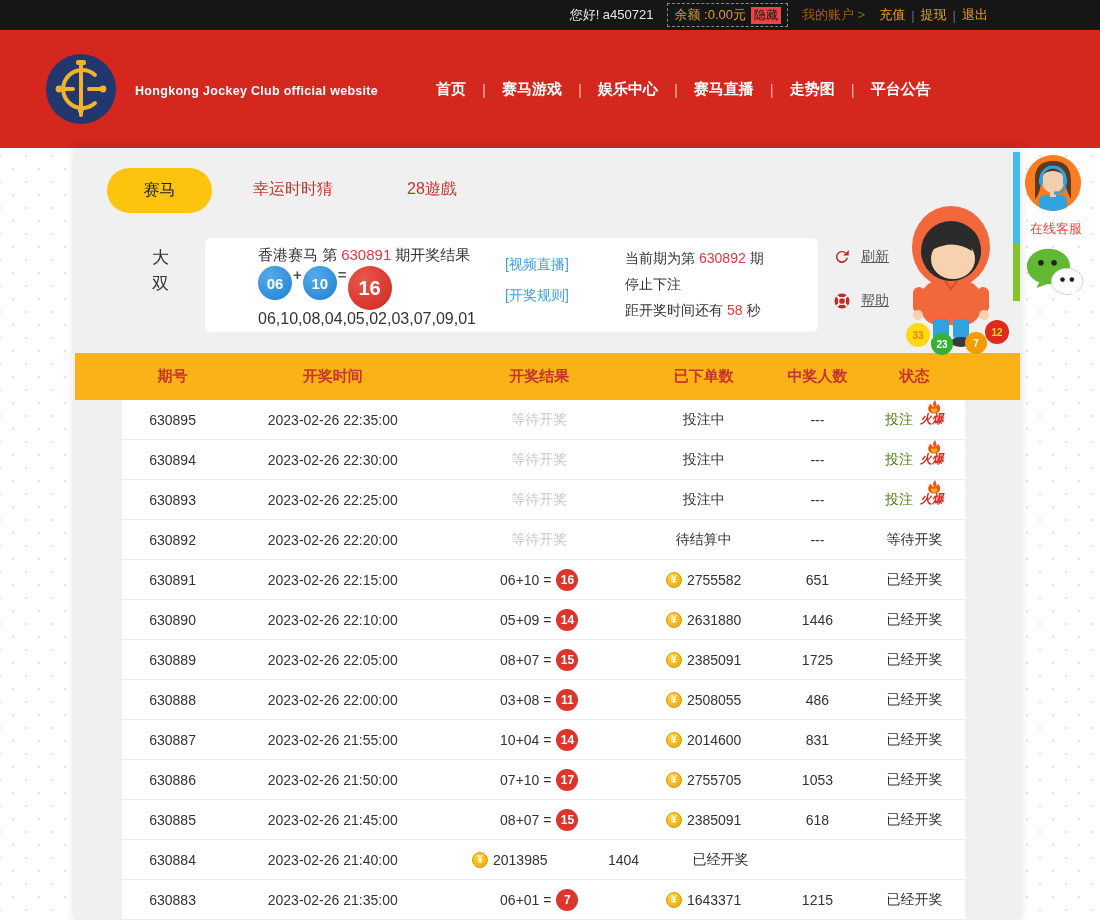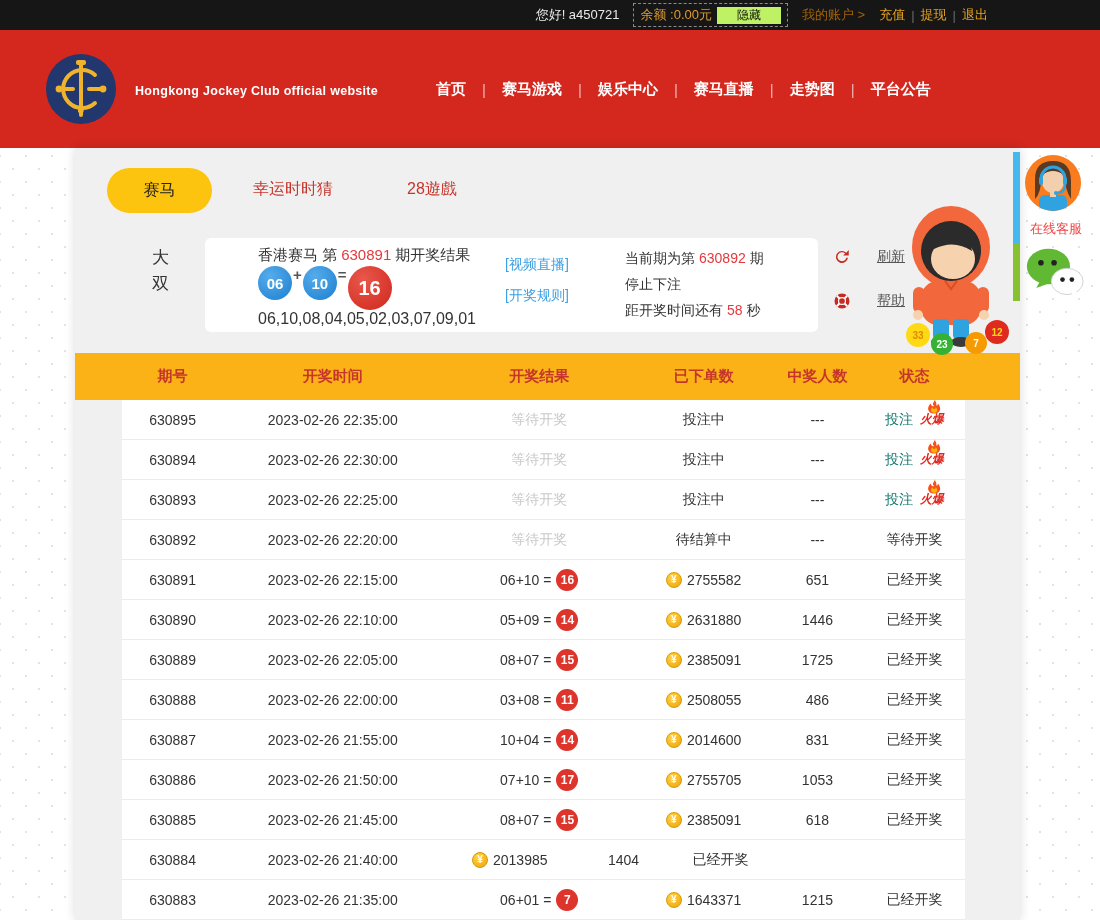--- a/index.html
+++ b/index.html
@@ -12,21 +12,21 @@
     background-size:26px 26px;
     background-position:0 0, 13px 13px;
     position:relative;
   }
   
   .topbar { position:absolute; left:0; top:0; width:1100px; height:30px;
     background:#161616; display:flex; align-items:center; justify-content:flex-end;
     padding-right:112px; gap:14px; font-size:13px; color:#e8e8e8; }
   .balance-box { border:1px dashed #8a8a8a; padding:2px 6px; display:flex; gap:5px; align-items:center; }
   .balance-text { color:#de9b33; }
-  .hide-tag { background:#bef264; color:#111; padding:0 20px; font-size:12px; }
+  .hide-tag { background:#ef4444; color:#111; padding:0 3px; font-size:12px; }
   .gold-links { display:flex; gap:6px; align-items:center; color:#6b6b6b; }
   .gold-links a { color:#e8a31f; text-decoration:none; cursor:pointer; }
   .account-link { color:#a16207; cursor:pointer; }
 
   
   .header { position:absolute; left:0; top:30px; width:1100px; height:118px;
     background:#d4271e; display:flex; align-items:center; }
   .logo { width:72px; height:72px; margin-left:45px; flex:0 0 auto; }
   .title-block { margin-left:18px; color:#fff; }
   .title-cn { font-size:42px; font-weight:bold; letter-spacing:3px; line-height:1.05; }
@@ -60,21 +60,21 @@
     background:radial-gradient(circle at 35% 30%, #55aceb, #1d7fd0); }
   .ball.bigred { width:44px; height:44px; font-size:20px;
     background:radial-gradient(circle at 35% 30%, #e9574b, #cf271c); }
   .p-balls .op { font-size:15px; color:#555; font-weight:bold; }
   .p-seq { position:absolute; left:53px; top:72px; font-size:16px; color:#333; }
   .p-links { position:absolute; left:300px; top:18px; display:flex; flex-direction:column; gap:13px; }
   .p-links a { color:#3da0e3; font-size:14px; text-decoration:none; cursor:pointer; }
   .p-right { position:absolute; left:420px; top:8px; font-size:14px; color:#333; line-height:1.85; }
 
   .tools { position:absolute; left:758px; top:100px; display:flex; flex-direction:column; gap:26px; }
-  .tool { display:flex; align-items:center; gap:26px; }
+  .tool { display:flex; align-items:center; gap:10px; }
   .tool a { color:#555; font-size:14px; text-decoration:underline; cursor:pointer; }
   .ticon { width:18px; height:18px; display:inline-flex; }
 
   .mascot { position:absolute; left:816px; top:55px; width:122px; height:152px; z-index:6; }
 
   
   .band { position:absolute; left:0; top:205px; width:945px; height:47px; background:#fbb216; z-index:2; }
   .band-inner { margin:0 55px 0 47px; height:47px; display:flex; align-items:center; }
   .band-inner .hcell { color:#c5352c; font-size:15px; font-weight:bold; text-align:center; }
 
@@ -83,21 +83,21 @@
     font-size:14px; color:#333; background:#fff; }
   .cell { text-align:center; display:flex; align-items:center; justify-content:center; gap:5px; }
   .c1,.hcell.c1 { width:12%; } .c2,.hcell.c2 { width:26%; } .c3,.hcell.c3 { width:23%; }
   .c4,.hcell.c4 { width:16%; } .c5,.hcell.c5 { width:11%; } .c6,.hcell.c6 { width:12%; }
   .waiting { color:#c9c9c9; }
   .sumball { width:22px; height:22px; border-radius:50%; background:#dd342b; color:#fff;
     font-size:12px; font-weight:bold; display:inline-flex; align-items:center; justify-content:center; }
   .coin { width:16px; height:16px; border-radius:50%; color:#fff; font-size:10px; font-weight:bold;
     display:inline-flex; align-items:center; justify-content:center;
     background:radial-gradient(circle at 35% 30%, #ffd24a, #f0a308); border:1px solid #d89a00; }
-  .betlink { color:#0f766e; text-decoration:none; cursor:pointer; }
+  .betlink { color:#4d7c0f; text-decoration:none; cursor:pointer; }
   .hot { position:relative; display:inline-flex; align-items:flex-end; margin-left:2px; }
   .hot svg { position:absolute; left:6px; top:-13px; }
   .hottext { color:#e2241b; font-size:12px; font-weight:bold; font-style:italic; }
 
   
   .side-widget { position:absolute; left:1013px; top:152px; width:80px; z-index:7; }
   .swbar-blue { position:absolute; left:0; top:0; width:7px; height:92px; background:#45b8ee; }
   .swbar-green { position:absolute; left:0; top:92px; width:7px; height:57px; background:#88c12f; }
   .sw-avatar { position:absolute; left:12px; top:3px; width:56px; height:56px; cursor:pointer; }
   .sw-label { position:absolute; left:7px; top:68px; width:72px; text-align:center;

